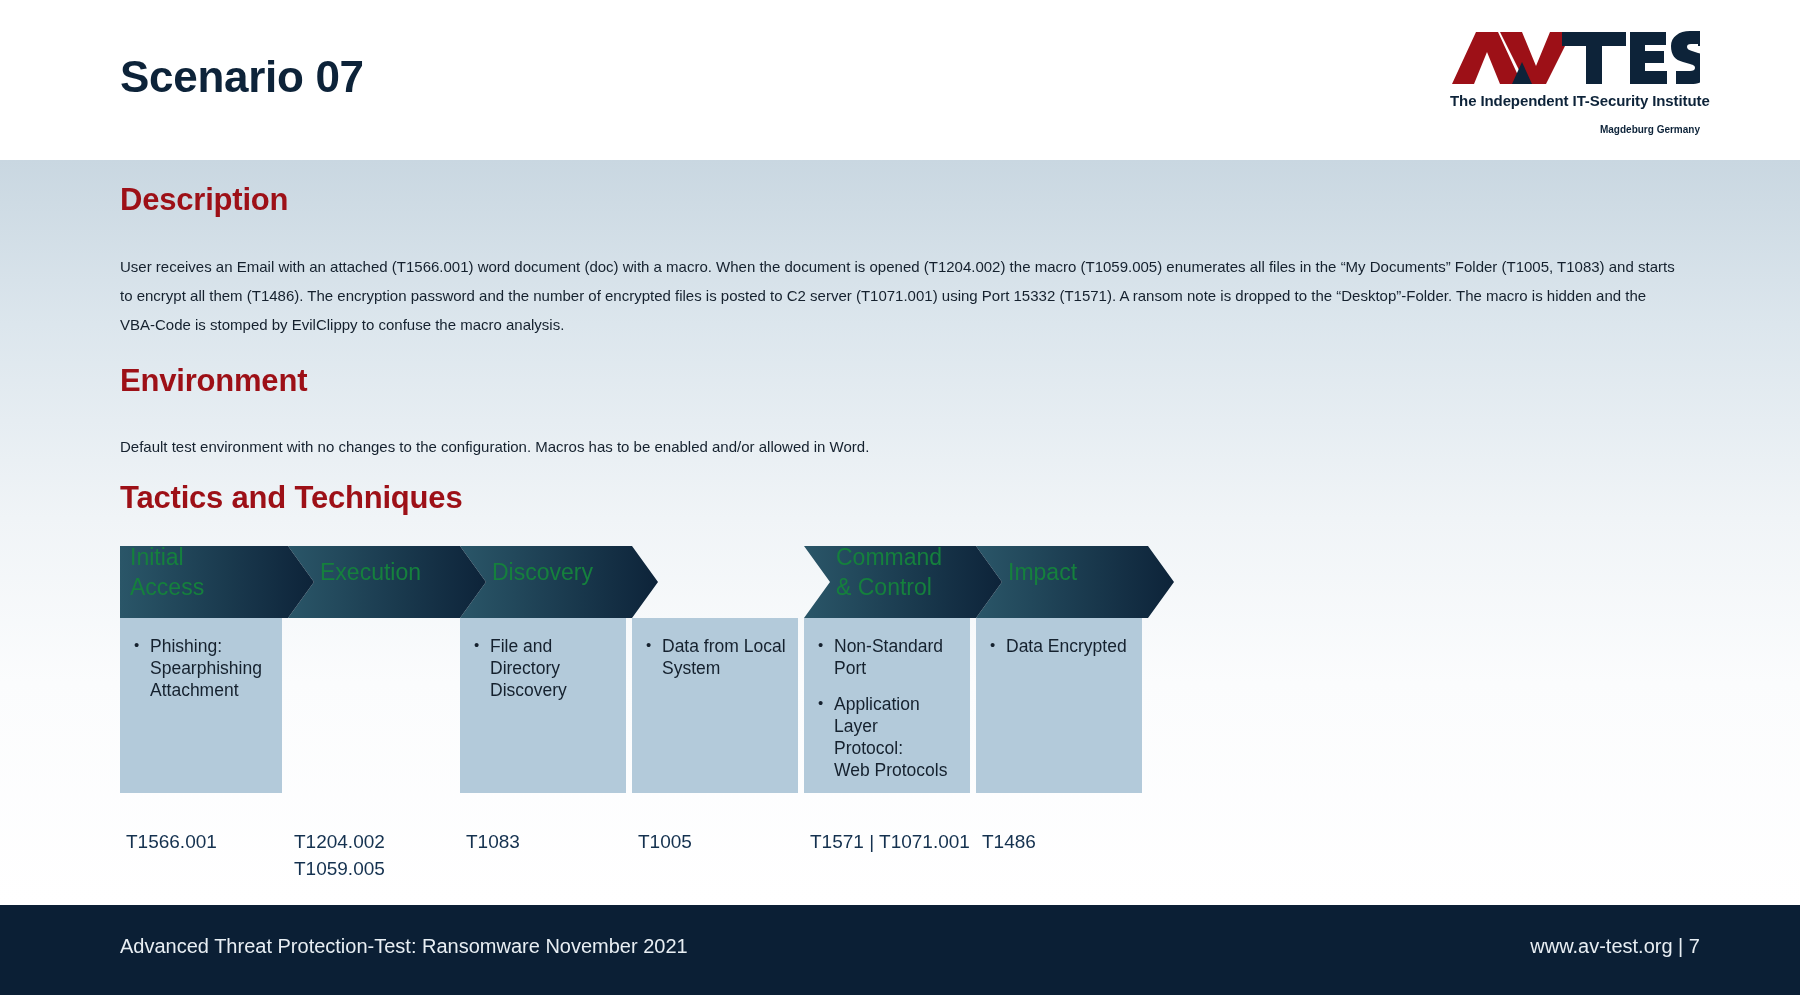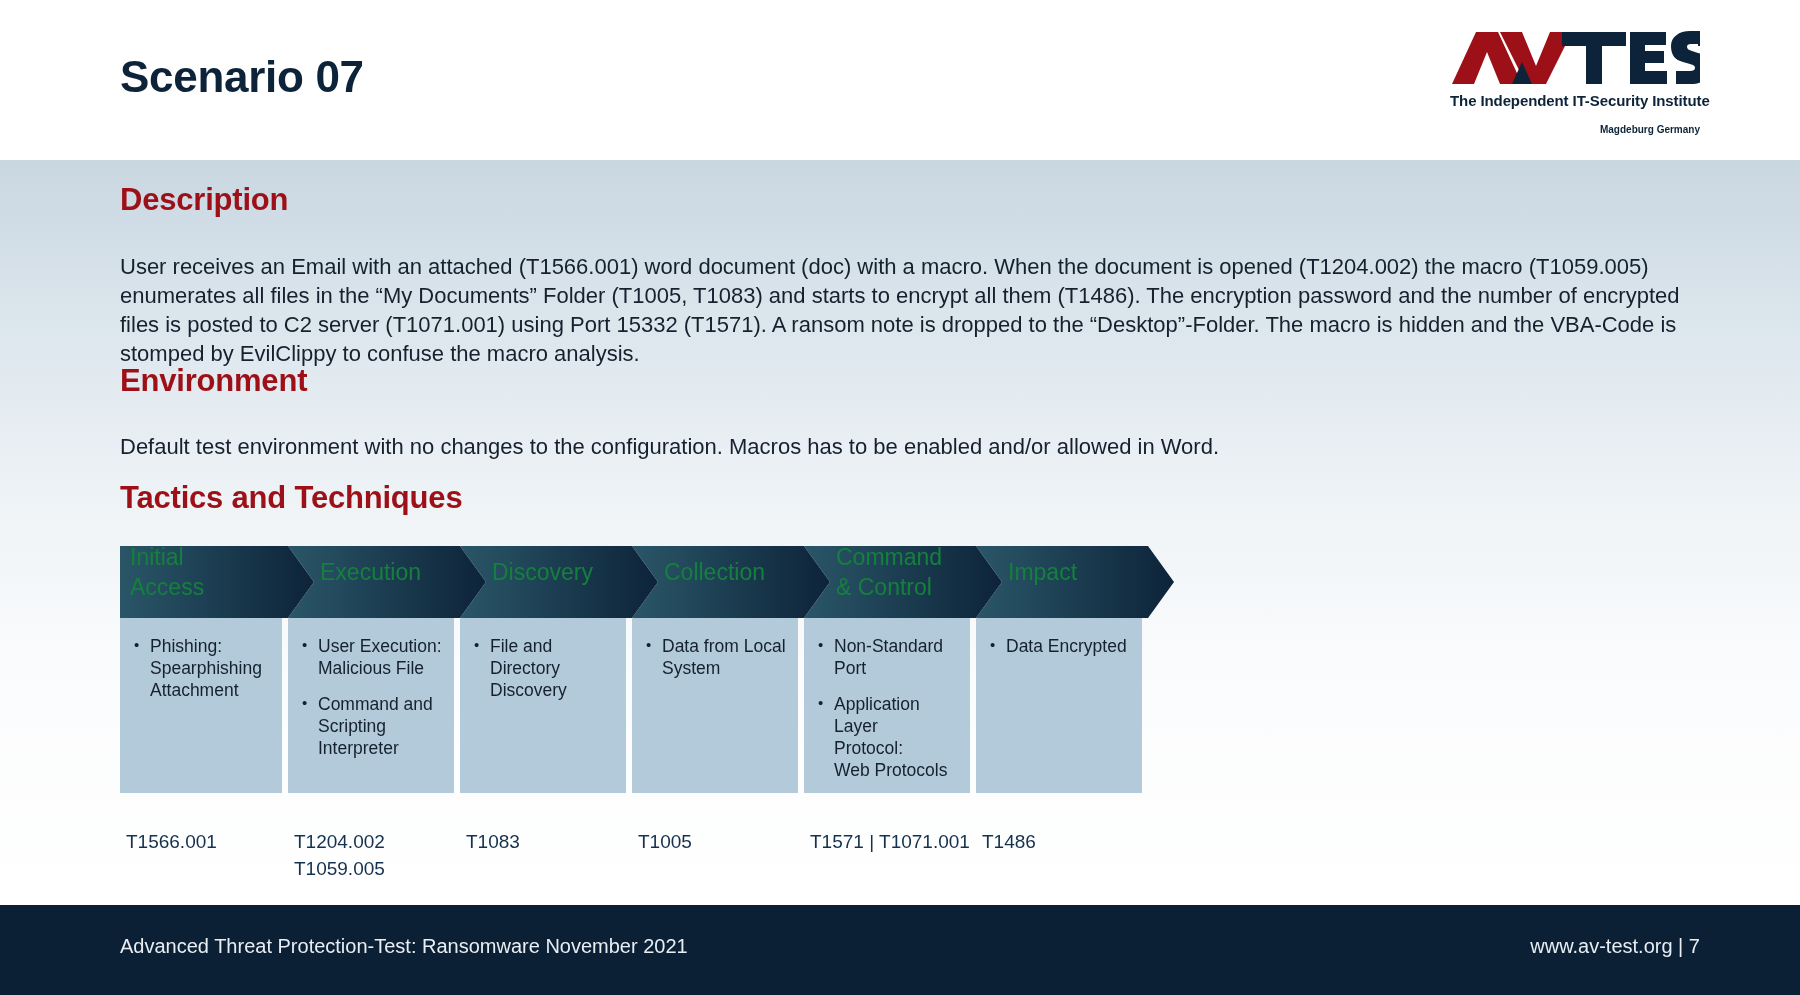--- a/index.html
+++ b/index.html
@@ -80,21 +80,21 @@
 
   h2.section-head {
     color: #9d1017;
     font-size: 31px;
     font-weight: bold;
     letter-spacing: -0.2px;
   }
 
   .para {
     color: #15212e;
-    font-size: 22px;
+    font-size: 15px;
     line-height: 29px;
     max-width: 1560px;
   }
 
   #desc-head { position: absolute; left: 0; top: 22px; }
   #desc-text { position: absolute; left: 0; top: 92px; }
 
   #env-head  { position: absolute; left: 0; top: 203px; }
   #env-text  { position: absolute; left: 0; top: 272px; }
 
@@ -273,32 +273,20 @@
               <defs>
                 <linearGradient id="cg2" x1="0" y1="0" x2="1" y2="0">
                   <stop offset="0%" stop-color="#2a5668"></stop>
                   <stop offset="100%" stop-color="#0d2339"></stop>
                 </linearGradient>
               </defs>
               <polygon points="0,0 172,0 198,36 172,72 0,72 26,36" fill="url(#cg2)"></polygon>
             </svg>
             <span class="chev-label" style="padding-left: 32px;">Discovery</span>
           </div>
-          <div class="chev" style="left: 512px; width: 198px; z-index: 7;">
-            <svg class="chev-bg" viewBox="0 0 198 72" preserveAspectRatio="none">
-              <defs>
-                <linearGradient id="cg3" x1="0" y1="0" x2="1" y2="0">
-                  <stop offset="0%" stop-color="#2a5668"></stop>
-                  <stop offset="100%" stop-color="#0d2339"></stop>
-                </linearGradient>
-              </defs>
-              <polygon points="0,0 172,0 198,36 172,72 0,72 26,36" fill="url(#cg3)"></polygon>
-            </svg>
-            <span class="chev-label" style="padding-left: 32px;">Collection</span>
-          </div>
           <div class="chev" style="left: 684px; width: 198px; z-index: 6;">
             <svg class="chev-bg" viewBox="0 0 198 72" preserveAspectRatio="none">
               <defs>
                 <linearGradient id="cg4" x1="0" y1="0" x2="1" y2="0">
                   <stop offset="0%" stop-color="#2a5668"></stop>
                   <stop offset="100%" stop-color="#0d2339"></stop>
                 </linearGradient>
               </defs>
               <polygon points="0,0 172,0 198,36 172,72 0,72 26,36" fill="url(#cg4)"></polygon>
             </svg>
@@ -317,28 +305,20 @@
             </svg>
             <span class="chev-label" style="padding-left: 32px;">Impact</span>
           </div>
         </div>
       <div class="cells-row" id="cells-row">
           <div class="cell" style="left: 0px; width: 162px;">
             <ul>
               <li>Phishing:
 Spearphishing
 Attachment</li>
-            </ul>
-          </div>
-          <div class="cell" style="left: 168px; width: 166px;">
-            <ul>
-              <li>User Execution:
-Malicious File</li>
-              <li>Command and
-Scripting Interpreter</li>
             </ul>
           </div>
           <div class="cell" style="left: 340px; width: 166px;">
             <ul>
               <li>File and Directory
 Discovery</li>
             </ul>
           </div>
           <div class="cell" style="left: 512px; width: 166px;">
             <ul>

